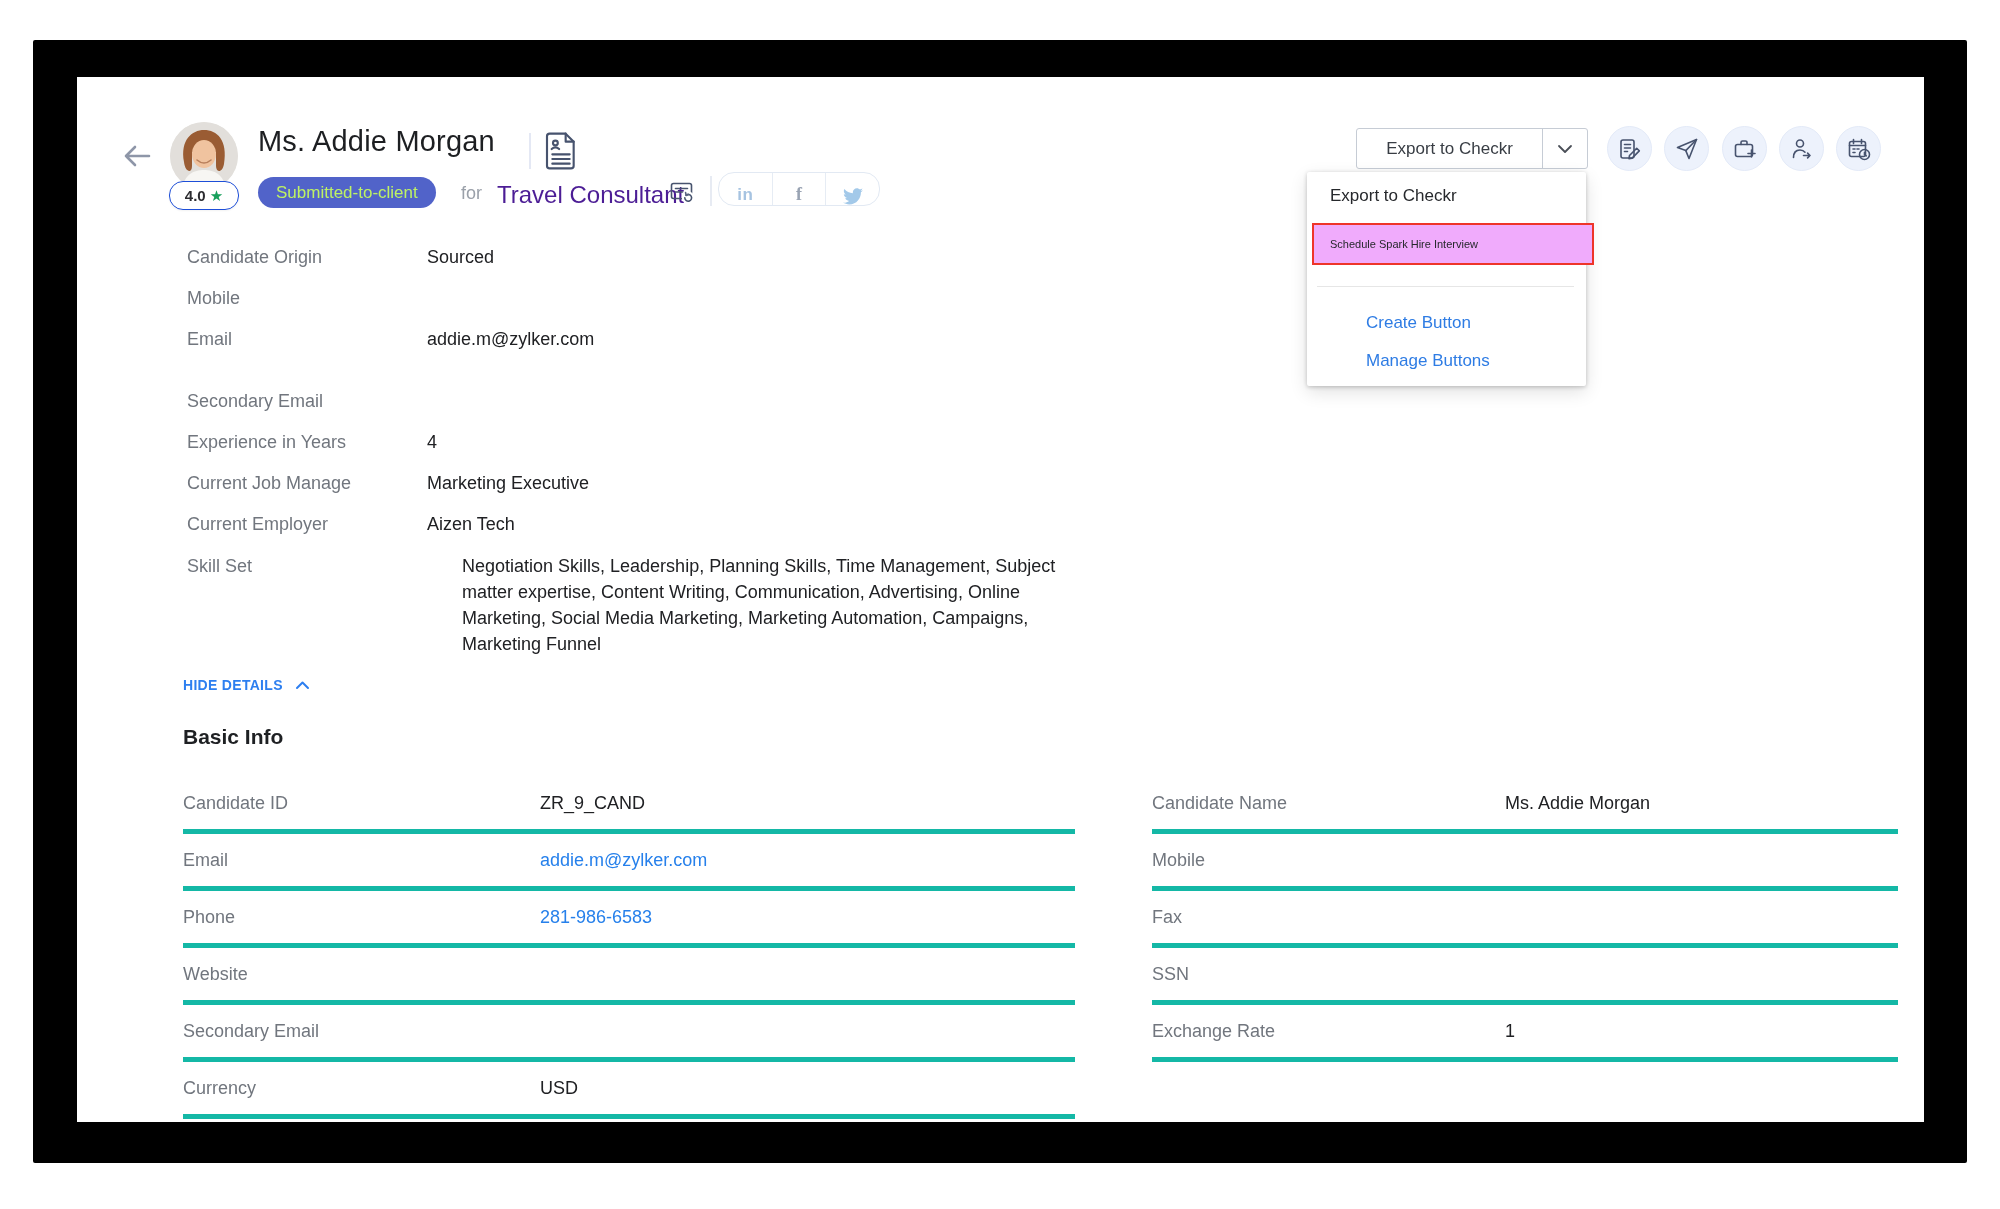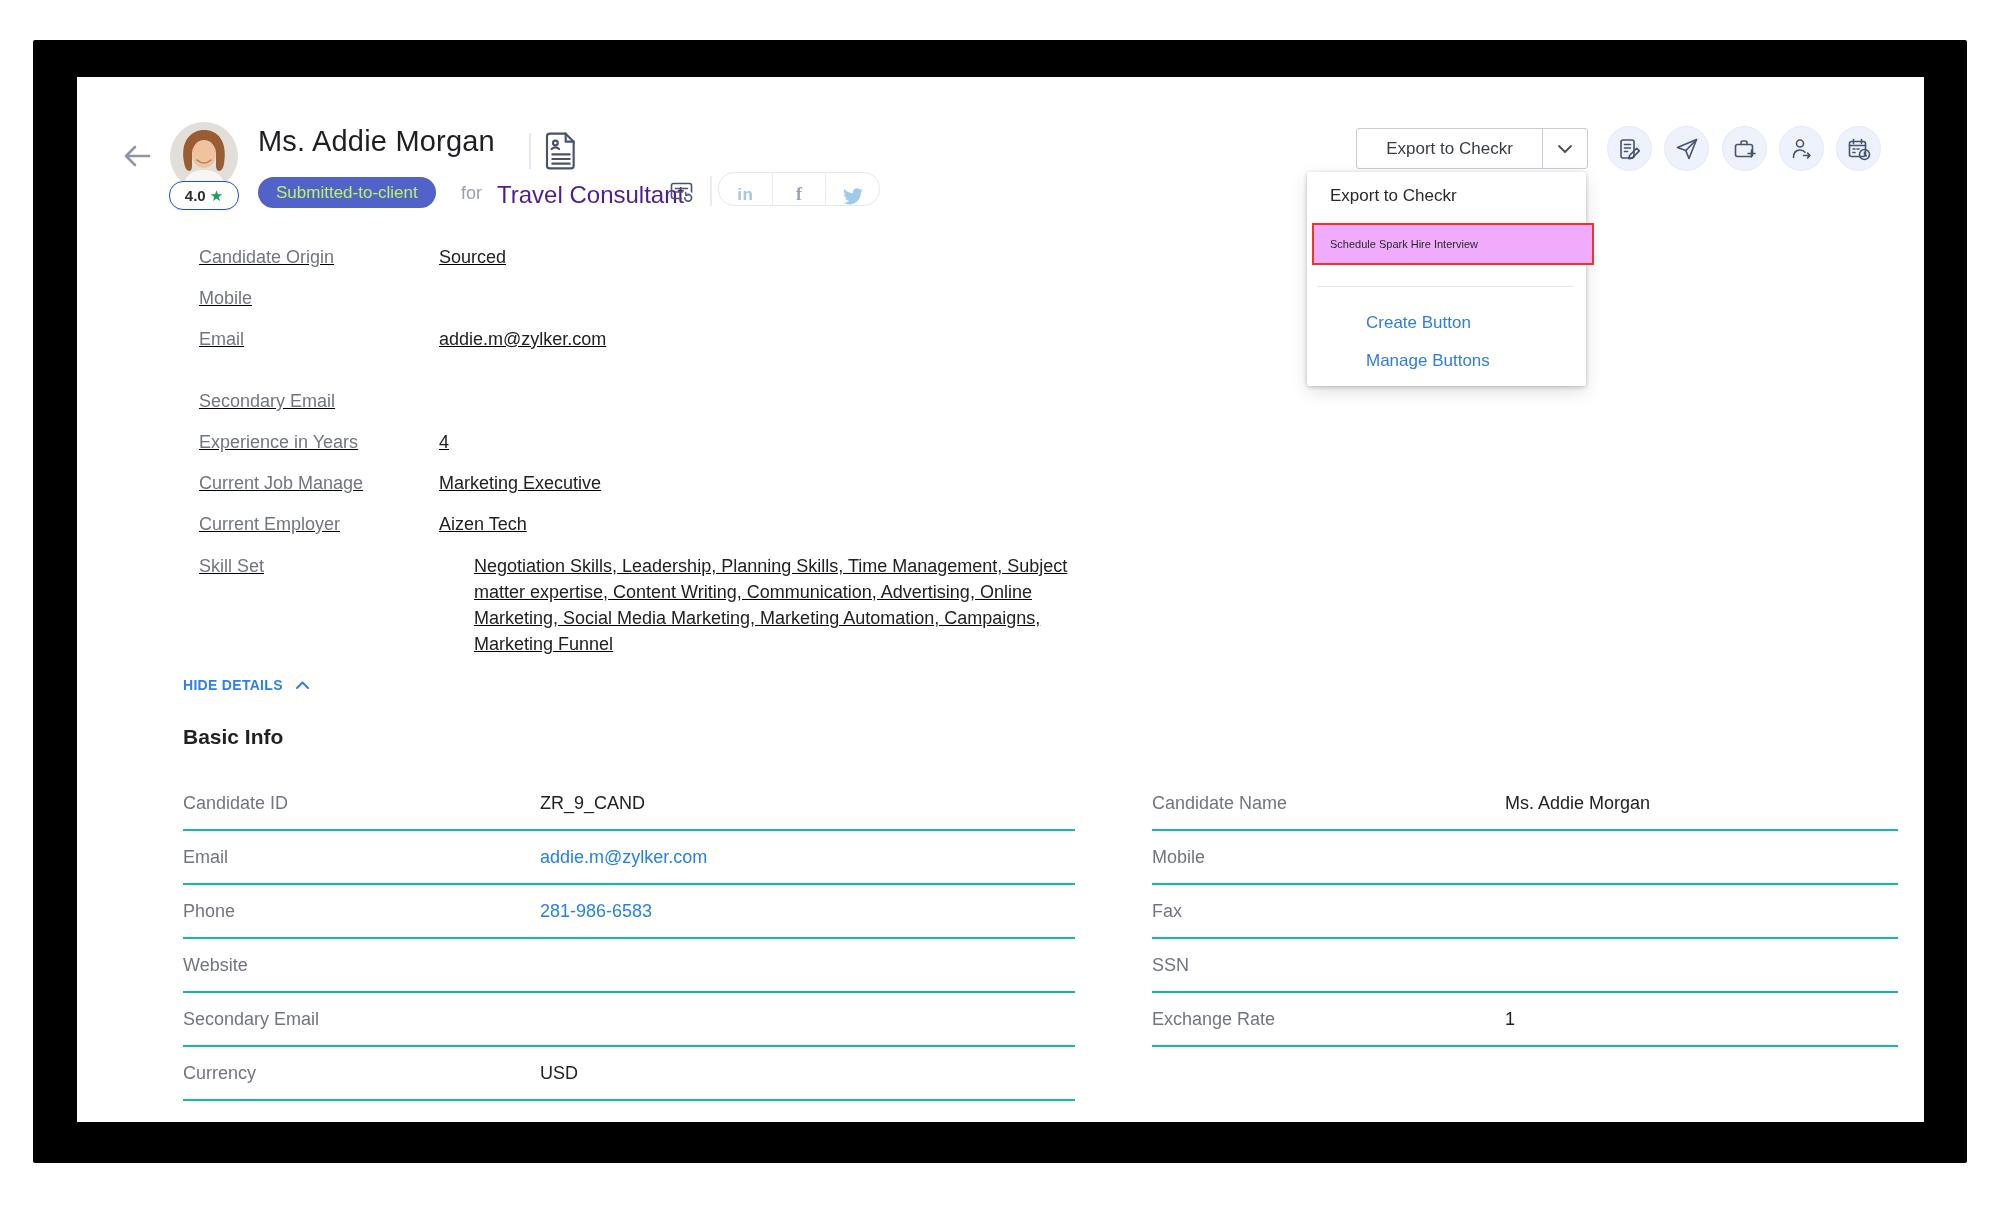--- a/index.html
+++ b/index.html
@@ -43,38 +43,38 @@
   
   .dropdown{left:1230px;top:95px;width:279px;height:214px;background:#fff;border-radius:2px;z-index:20;
     box-shadow:0 1px 4px rgba(0,0,0,.22),0 6px 18px rgba(0,0,0,.12);}
   .dd-item1{position:absolute;left:23px;top:14px;font-size:17px;color:#26282c;cursor:pointer;}
   .dd-redbox{position:absolute;left:5px;top:51px;width:262px;height:38px;border:2px solid #ee352a;
     display:flex;align-items:center;padding-left:16px;font-size:11px;color:#26282c;cursor:pointer;background:#f0abfc;}
   .dd-divider{position:absolute;left:10px;right:12px;top:114px;height:1px;background:#e6e6e6;}
   .dd-link{position:absolute;left:23px;font-size:17px;color:#2e7ce4;cursor:pointer;margin-left:36px;}
 
   
-  .summary{left:122px;top:160px;width:900px;text-decoration:underline;}
+  .summary{left:110px;top:160px;width:900px;}
   .srow{display:flex;line-height:41px;height:41px;}
   .srow.gap{margin-top:21px;}
   .srow .lbl{width:240px;font-size:18px;color:#71767e;}
   .srow .val{font-size:18px;color:#202124;}
   .srow.multiline{height:auto;line-height:26px;padding-top:8px;gap:35px;}
   .srow.multiline .lbl{line-height:26px;}
   .srow.multiline .val{width:618px;line-height:26px;}
 
   .hide-details{left:106px;top:600px;display:flex;align-items:center;gap:12px;cursor:pointer;
     font-size:14px;font-weight:600;color:#2d7ff0;letter-spacing:.3px;}
   .section-title{left:106px;top:648px;font-size:21px;font-weight:700;color:#1e2023;}
 
   
   .bi-col{top:700px;}
   .bi-col.left{left:106px;width:892px;}
   .bi-col.right{left:1075px;width:746px;}
-  .birow{display:flex;height:52px;line-height:52px;border-bottom:2px solid #14b8a6;align-items:flex-end;}
+  .birow{display:flex;height:52px;line-height:52px;border-bottom:5px solid #14b8a6;align-items:flex-end;}
   .bi-col.left .birow .lbl{width:357px;font-size:18px;color:#71767e;}
   .bi-col.right .birow .lbl{width:353px;font-size:18px;color:#71767e;}
   .birow .val{font-size:18px;color:#202124;}
   .birow .val.link{color:#2680eb;cursor:pointer;}
 </style>
 </head>
 <body>
 
 <div class="frame"></div>
 

